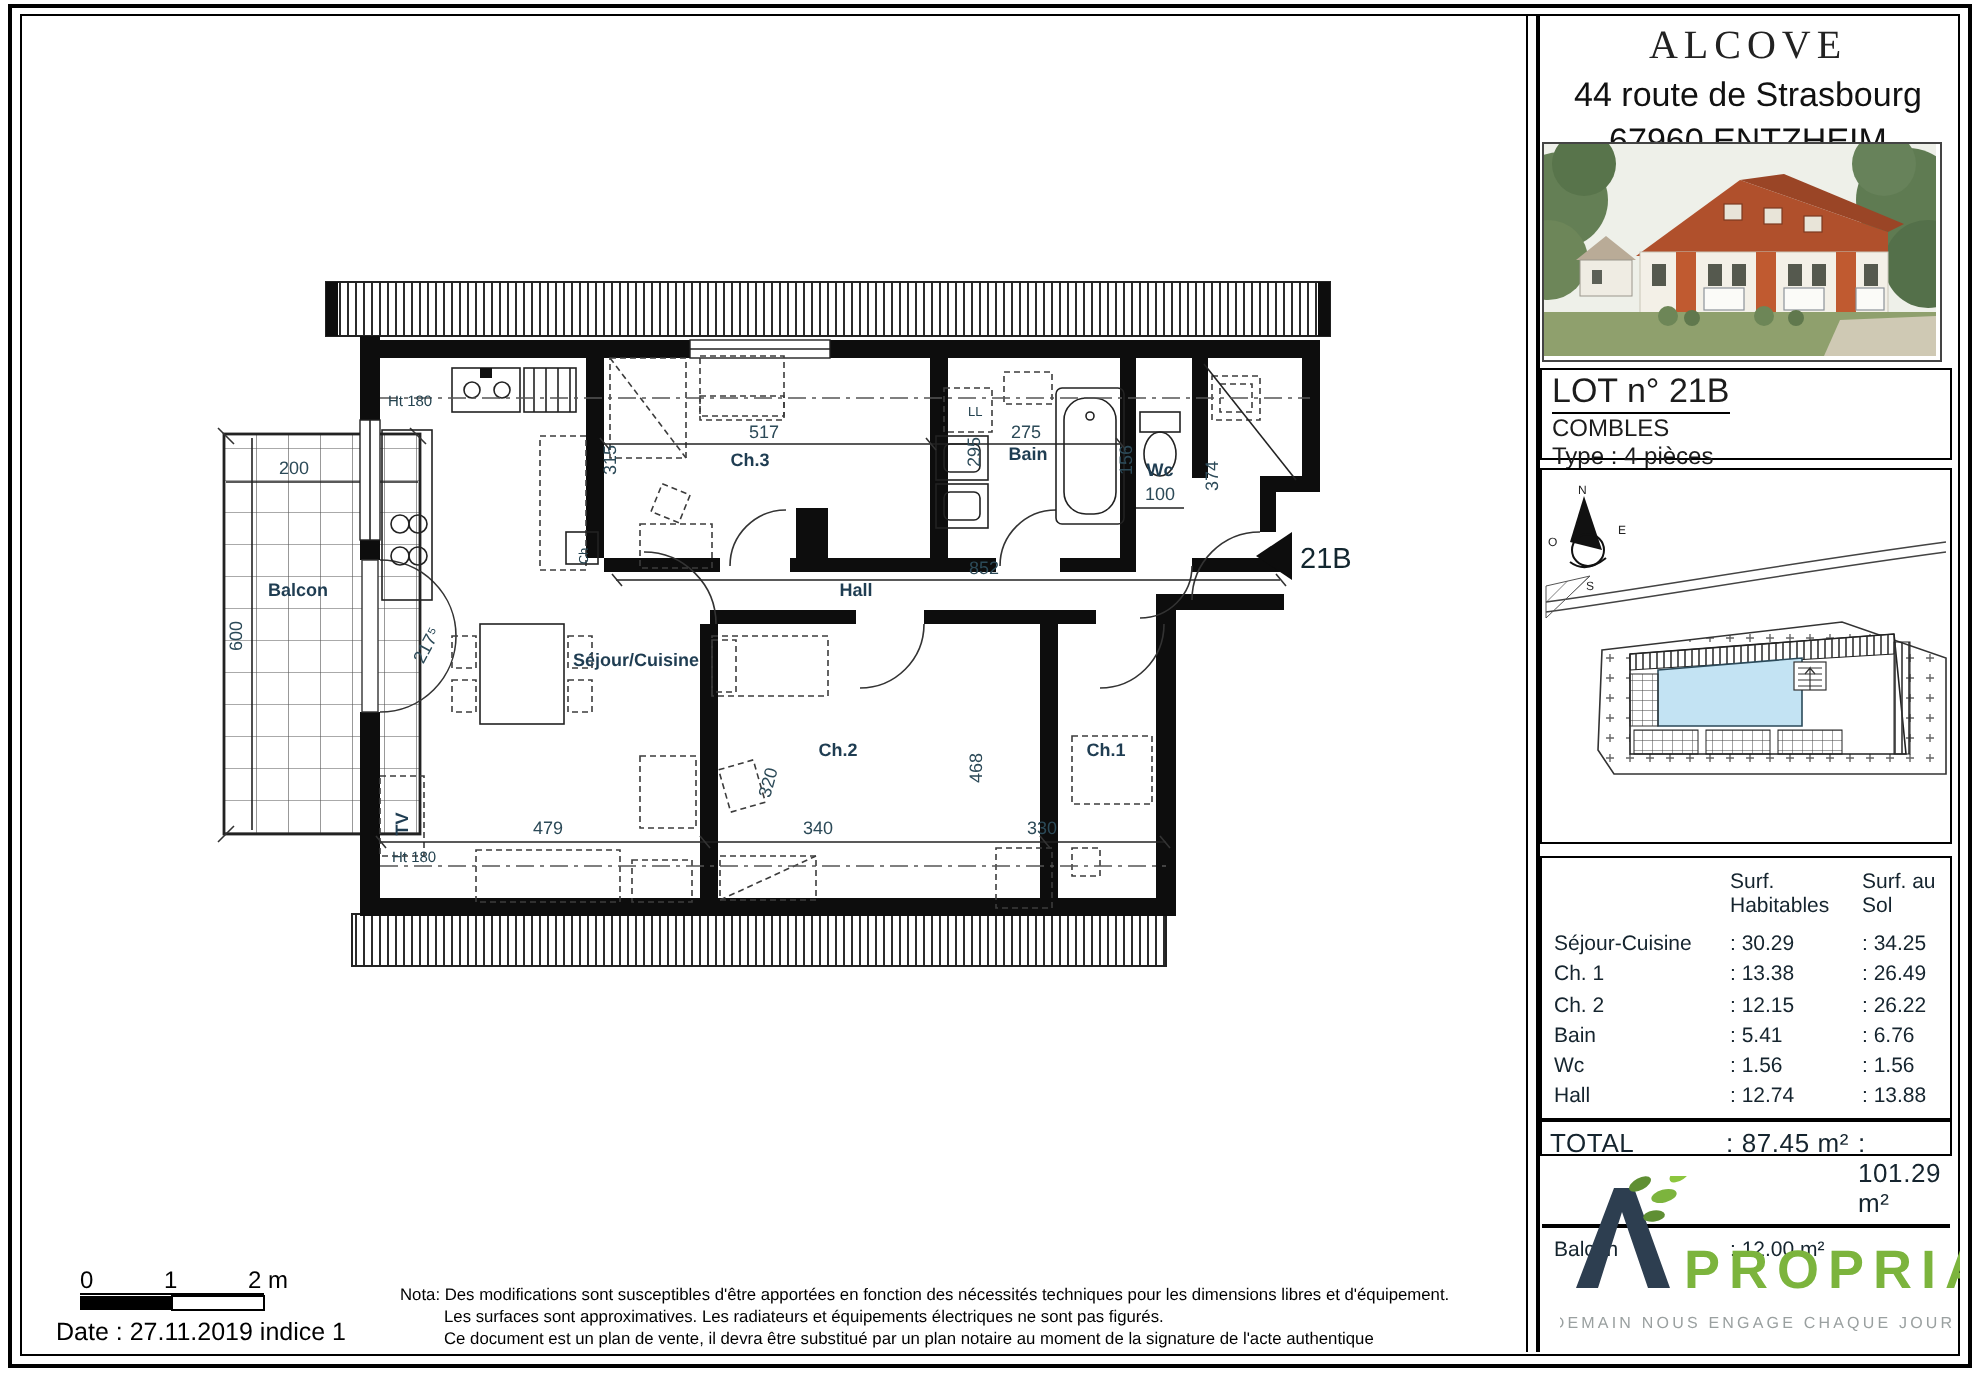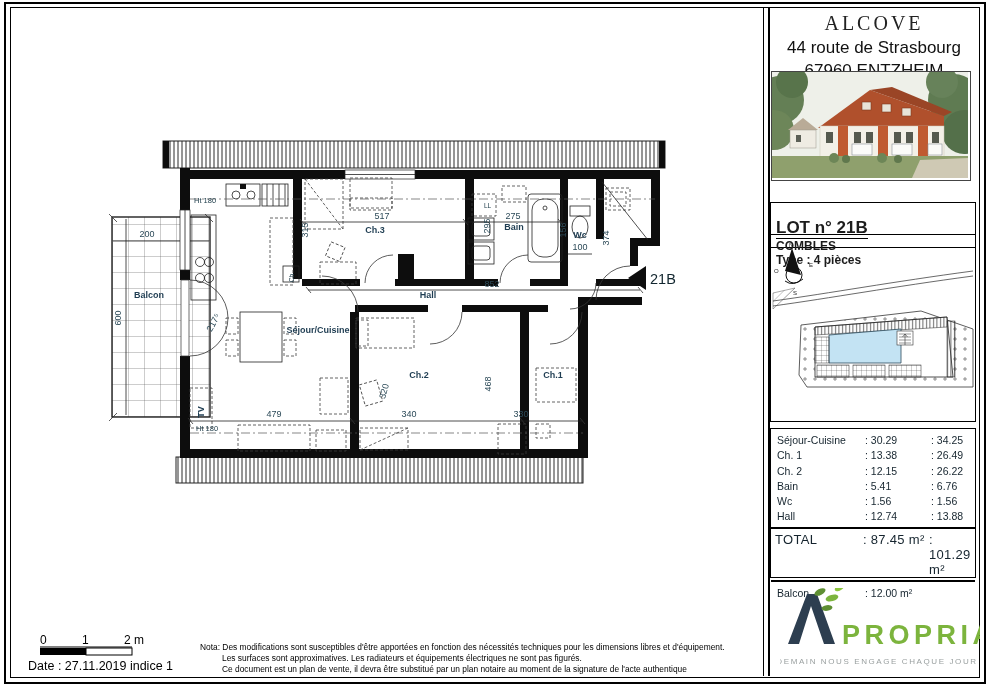--- a/index.html
+++ b/index.html
@@ -8,21 +8,21 @@
   .abs{position:absolute;}
   
   .border-outer{left:4px;top:2px;width:978px;height:678px;border:2px solid #000;}
   .border-inner{left:10px;top:7px;width:968px;height:669px;border:1px solid #000;}
   .divider{left:763px;top:7px;height:669px;width:4px;border-left:1px solid #000;border-right:2px solid #000;}
   
   .sb-header{left:770px;top:12px;width:208px;text-align:center;}
   .sb-name{font-family:"Liberation Serif",serif;font-size:20px;letter-spacing:3px;color:#222;}
   .sb-addr{font-size:17px;margin-top:3px;color:#111;}
   .photo-frame{left:771px;top:71px;width:198px;height:108px;border:1px solid #444;}
-  .lot-box{left:770px;top:202px;width:206px;height:46px;border:1px solid #000;box-sizing:border-box;padding:15px 5px;font-weight:bold;}
+  .lot-box{left:770px;top:184px;width:206px;height:46px;border:1px solid #000;box-sizing:border-box;padding:1px 5px;}
   .lot-title{font-size:17px;color:#1c1c1c;border-bottom:1px solid #000;display:inline-block;padding-bottom:0px;}
   .lot-sub{font-size:12px;line-height:14px;color:#1c1c1c;}
   .site-box{left:770px;top:234px;width:206px;height:188px;border:1px solid #000;box-sizing:border-box;}
   .table-box{left:770px;top:428px;width:206px;height:150px;border:1px solid #000;box-sizing:border-box;font-size:10.5px;color:#15242e;}
   .tb-rows{padding:4px 6px 2px 6px;}
   .tb-grid{display:grid;grid-template-columns:88px 66px 1fr;}
   .tb-head{margin-bottom:6px;margin-top:2px;}
   .tb-row{line-height:15.3px;}
   .tb-total{border-top:2px solid #000;border-bottom:2px solid #000;display:grid;grid-template-columns:88px 66px 1fr;
             padding:3px 4px;font-size:13px;letter-spacing:.3px;}
@@ -370,20 +370,25 @@
         <rect x="44" y="102" width="14" height="26" fill="url(#pGridS)" stroke="#333" stroke-width="0.5"></rect>
         <rect x="126" y="96" width="16" height="14" fill="#fff" stroke="#333" stroke-width="0.6"></rect>
         <path d="M128 99 h12 M128 102 h12 M128 105 h12 M128 108 h12" stroke="#333" stroke-width="0.5"></path>
         <path d="M134 110 V99 l-2.5 3 M134 99 l2.5 3" stroke="#333" stroke-width="0.6" fill="none"></path>
       </g>
     </svg>
   </div>
 
   <div class="abs table-box">
     <div class="tb-rows">
+      <div class="tb-grid tb-head">
+        <span></span>
+        <span>Surf. Habitables</span>
+        <span>Surf. au Sol</span>
+      </div>
       <div class="tb-grid tb-row">
           <span>Séjour-Cuisine</span>
           <span>: 30.29</span>
           <span>: 34.25</span>
         </div>
       <div class="tb-grid tb-row">
           <span>Ch. 1</span>
           <span>: 13.38</span>
           <span>: 26.49</span>
         </div>

